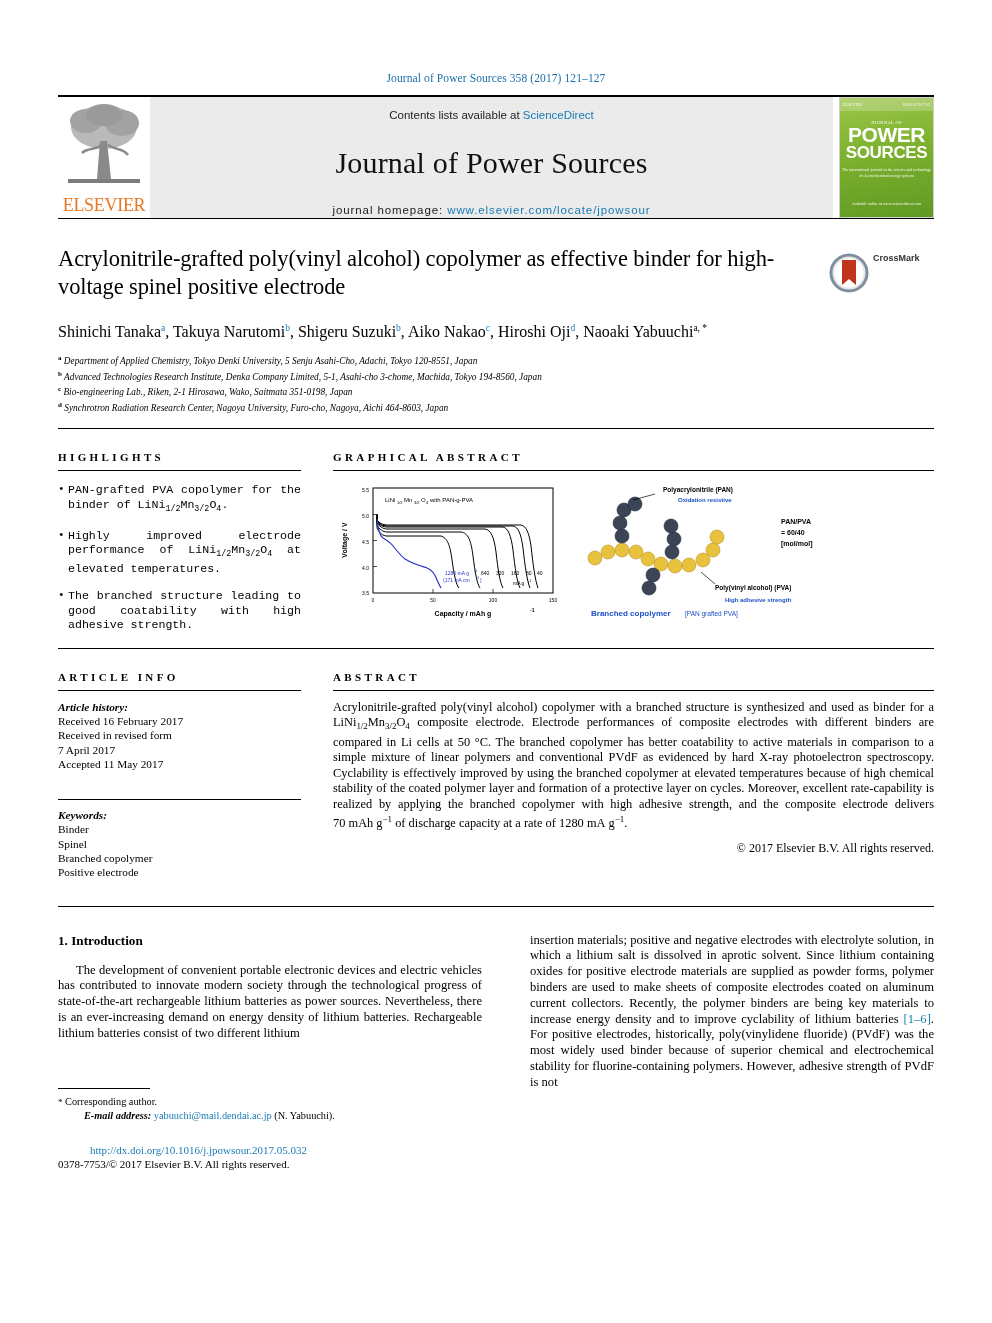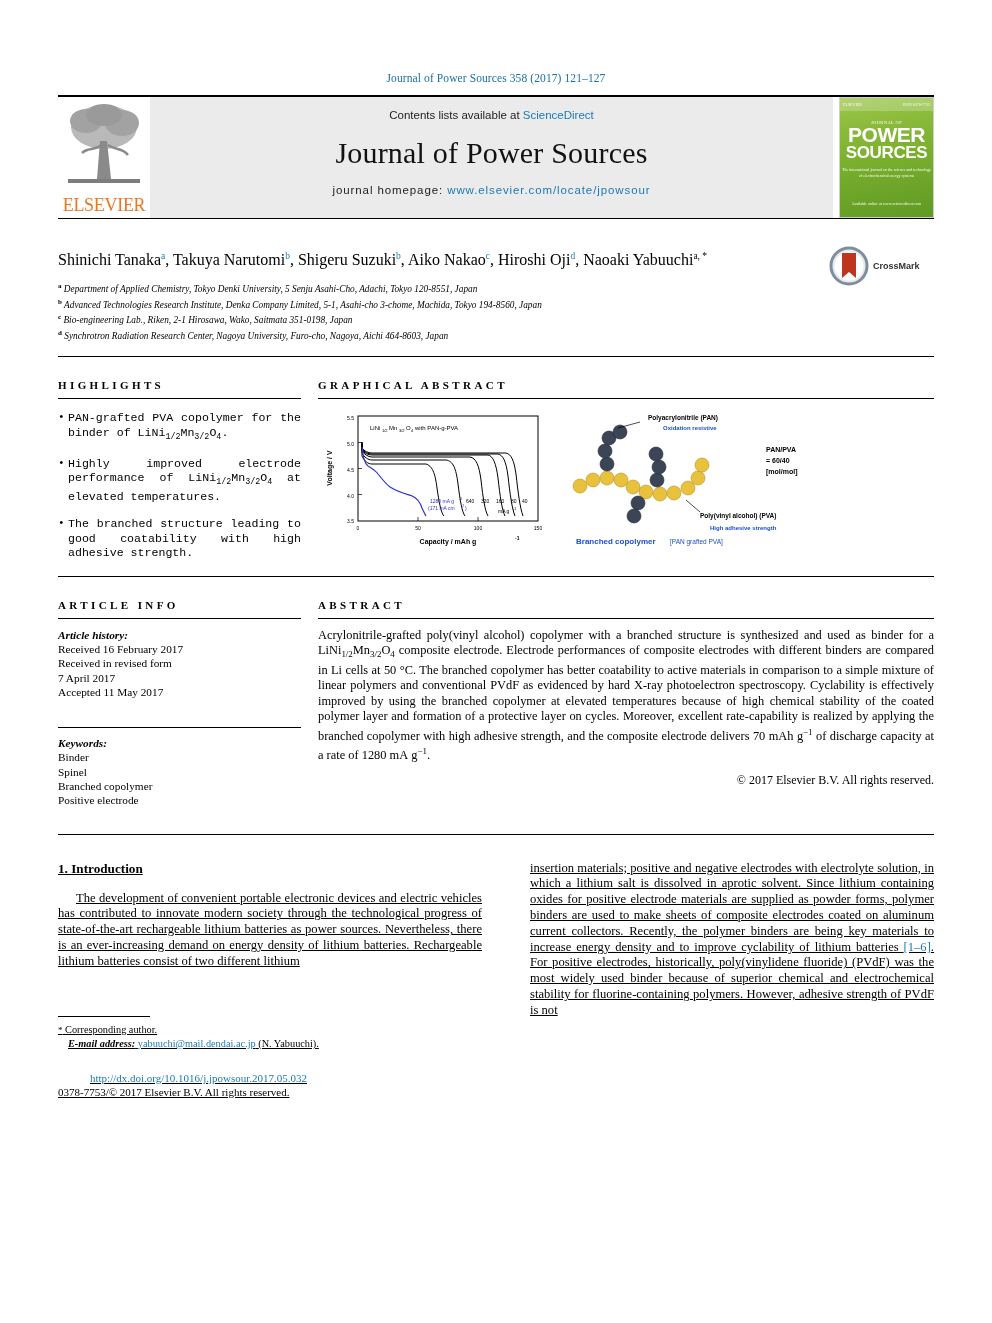--- a/index.html
+++ b/index.html
@@ -58,21 +58,21 @@
     position: relative;
     z-index: 2;
   }
   .masthead-center {
     flex: 1 1 auto;
     background: #ebebeb;
     display: flex;
     flex-direction: column;
     align-items: center;
     justify-content: space-between;
-    padding: 12px 0 22px 0;
+    padding: 12px 0 2px 0;
   }
   .contents-line {
     font-family: "Liberation Sans", sans-serif;
     font-size: 11.5px;
     color: #222;
   }
   .contents-line .sd { color: #1a7ab5; }
   .journal-title {
     font-family: "Liberation Serif", serif;
     font-size: 30px;
@@ -130,23 +130,23 @@
   .art-title {
     font-family: "Liberation Serif", serif;
     font-size: 22.5px;
     line-height: 28px;
     color: #000;
     max-width: 770px;
     letter-spacing: -0.1px;
   }
   .crossmark {
     position: absolute;
-    right: 0; top: 0;
+    right: 0; top: 8px;
     width: 105px; height: 42px;
-    display: flex; align-items: center; gap: 4px;
+    display: flex; gap: 4px;
   }
   .cm-word { font-family: "Liberation Sans", sans-serif; font-size: 9px; font-weight: 700; color: #333; }
 
   .authors {
     font-family: "Liberation Serif", serif;
     font-size: 16px;
     line-height: 22px;
     margin-top: 16px;
     max-width: 800px;
   }
@@ -162,21 +162,21 @@
     color: #000;
   }
   .affil sup { font-style: normal; font-weight: 700; font-size: 7px; vertical-align: super; }
 
   .rule-gray { border-top: 1px solid #000; margin: 14px 58px 0 58px; }
 
   
   .cols {
     display: flex;
     margin: 0 58px;
-    gap: 17px;
+    gap: 32px;
   }
   .col-left { width: 243px; flex: 0 0 243px; }
   .col-right { flex: 1 1 auto; }
 
   .sec-head {
     font-family: "Liberation Serif", serif;
     font-weight: 700;
     font-size: 11px;
     letter-spacing: 3.4px;
     margin-top: 22px;
@@ -229,21 +229,20 @@
     margin-top: 9px;
   }
 
   .rule-bottom { border-top: 1px solid #000; margin: 26px 58px 0 58px; }
 
   
   .body-cols {
     display: flex;
     margin: 26px 58px 0 58px;
     gap: 28px;
-    text-decoration: underline;
   }
   .bcol { flex: 1 1 0; }
   .h2 {
     font-family: "Liberation Serif", serif;
     font-weight: 700;
     font-size: 13.2px;
     margin-bottom: 14px;
   }
   .ptext {
     font-family: "Liberation Serif", serif;
@@ -255,21 +254,21 @@
   .ptext.noindent { text-indent: 0; margin-left: 20px; }
   .link { color: #1a7ab5; }
 
   .footnote-rule { border-top: 1px solid #000; width: 92px; margin: 46px 0 6px 0; }
   .footnote {
     font-family: "Liberation Serif", serif;
     font-size: 10.3px;
     line-height: 13.5px;
   }
   .footnote .star { font-size: 9px; }
-  .footnote .em { font-style: italic; font-weight: 700;}
+  .footnote .em { font-style: italic; font-weight: 700; margin-left: 16px;}
   .doi-block { margin-top: 20px; font-family: "Liberation Serif", serif; font-size: 11px; line-height: 14px; }
   .doi-block .doi { color: #1a7ab5; padding-left: 32px; }
 </style>
 </head>
 <body>
 
 <div class="page">
 
   <div class="running-head">Journal of Power Sources 358 (2017) 121–127</div>
   <div class="rule-black"></div>
@@ -311,20 +310,21 @@
       <div class="cover-power">POWER</div>
       <div class="cover-sources">SOURCES</div>
       <div class="cover-sub">The international journal on the science and technology of electrochemical energy systems</div>
       <div class="cover-foot">Available online at
 www.sciencedirect.com</div>
     </div>
   </div>
   <div class="rule-black-thin"></div>
 
   <div class="title-block">
+    <div class="art-title">Acrylonitrile-grafted poly(vinyl alcohol) copolymer as effective binder for high-voltage spinel positive electrode</div>
 
     <div class="crossmark">
       <svg width="40" height="40" viewBox="0 0 40 40">
         <circle cx="20" cy="20" r="18" fill="#e9e9e9" stroke="#7f8e9e" stroke-width="3"></circle>
         <circle cx="20" cy="20" r="14.5" fill="#ffffff"></circle>
         <path d="M13 7 L27 7 L27 32 L20 26 L13 32 Z" fill="#c0341d"></path>
       </svg>
       <span class="cm-word">CrossMark</span>
     </div>
 

